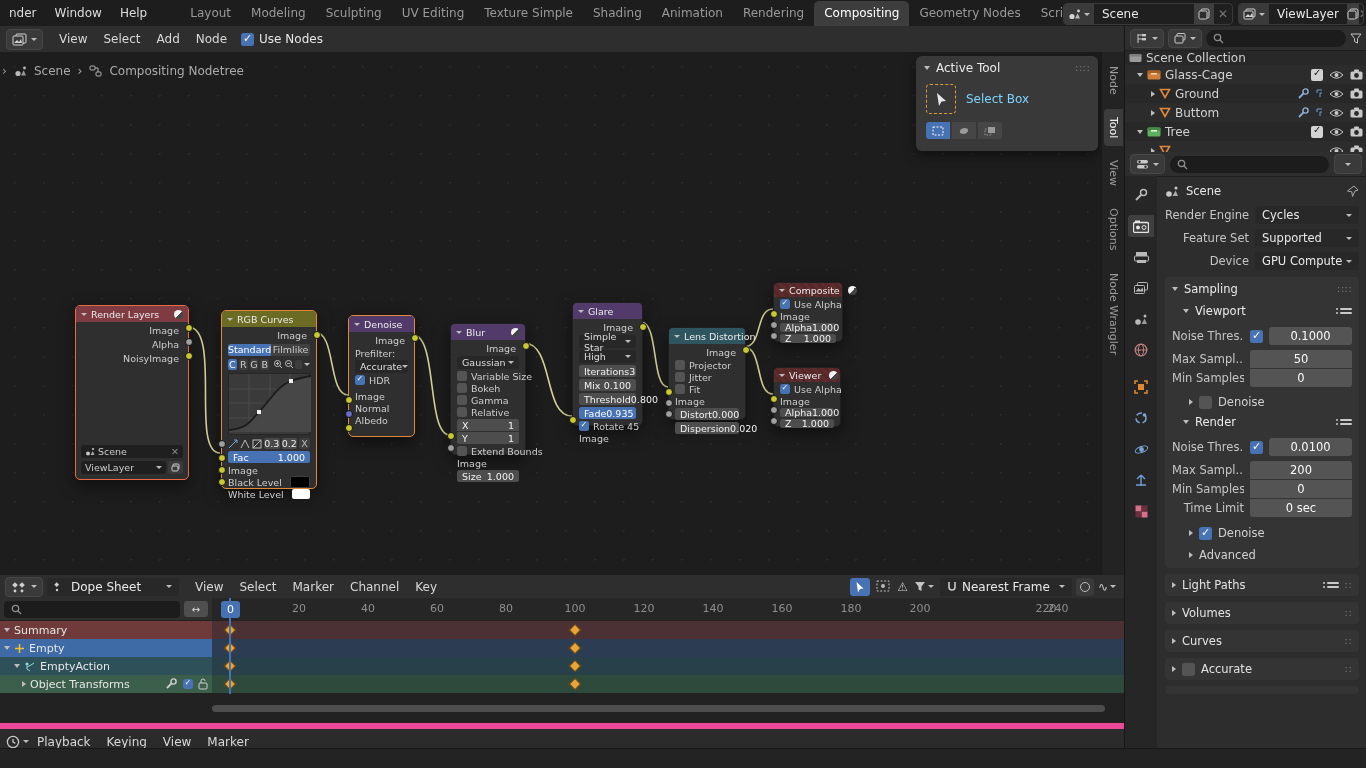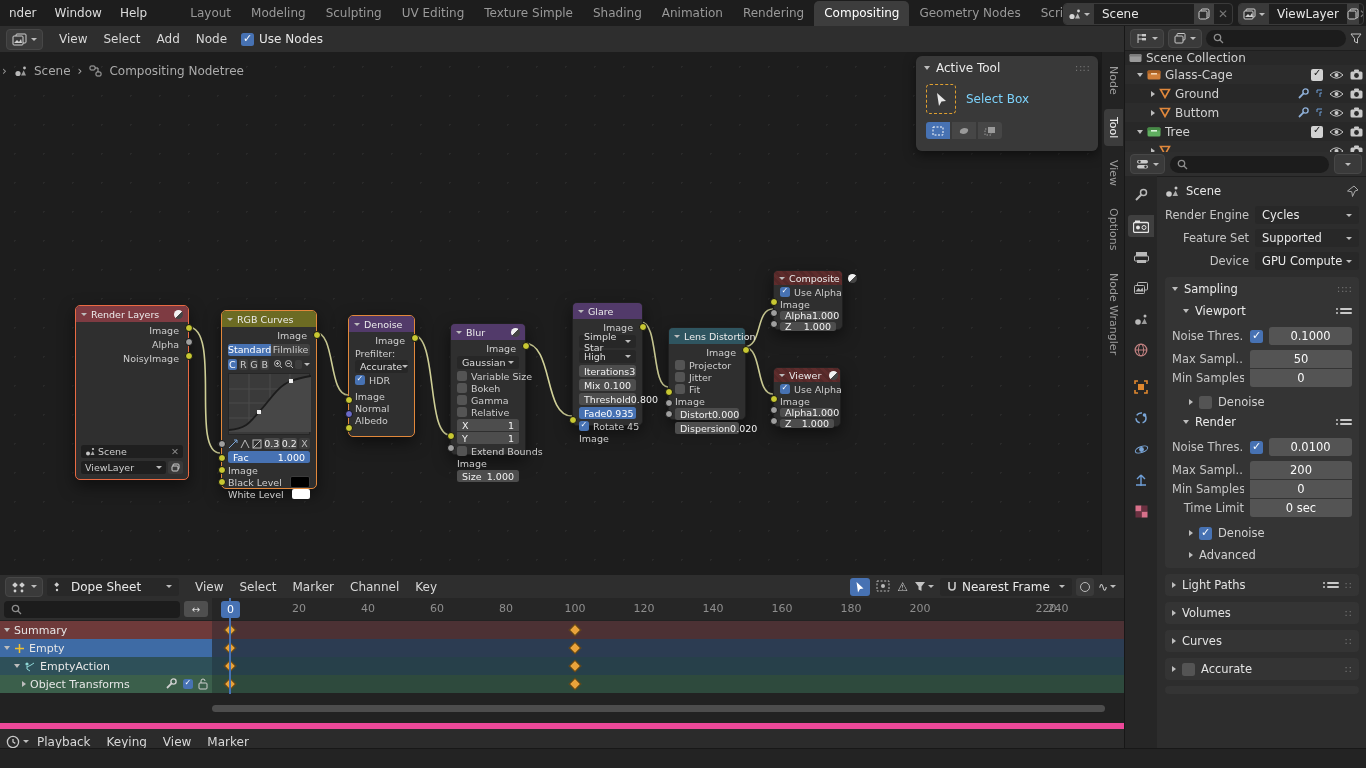--- a/index.html
+++ b/index.html
@@ -548,21 +548,21 @@
         </div>
       <div class="nfield">
           <span>Dispersion</span>
           <span>0.020</span>
         </div>
       <span class="sock sl sy" style="top:60px"></span>
       <span class="sock sl sgr" style="top:71px"></span>
       <span class="sock sl sgr" style="top:82px"></span>
     </div>
 
-    <div class="node" style="left:773px;top:218px;width:68px;height:58px">
+    <div class="node" style="left:773px;top:230px;width:68px;height:58px">
       <div class="nhdr hdr-out" style="height:14px">
           <span class="tri-d tri-sm"></span>
           <span>Composite</span>
           <span class="sp"></span>
           <span class="sphere"></span>
         </div>
       <div class="nrow">
           <span class="cb sm on"></span>
           <span>Use Alpha</span>
         </div>

